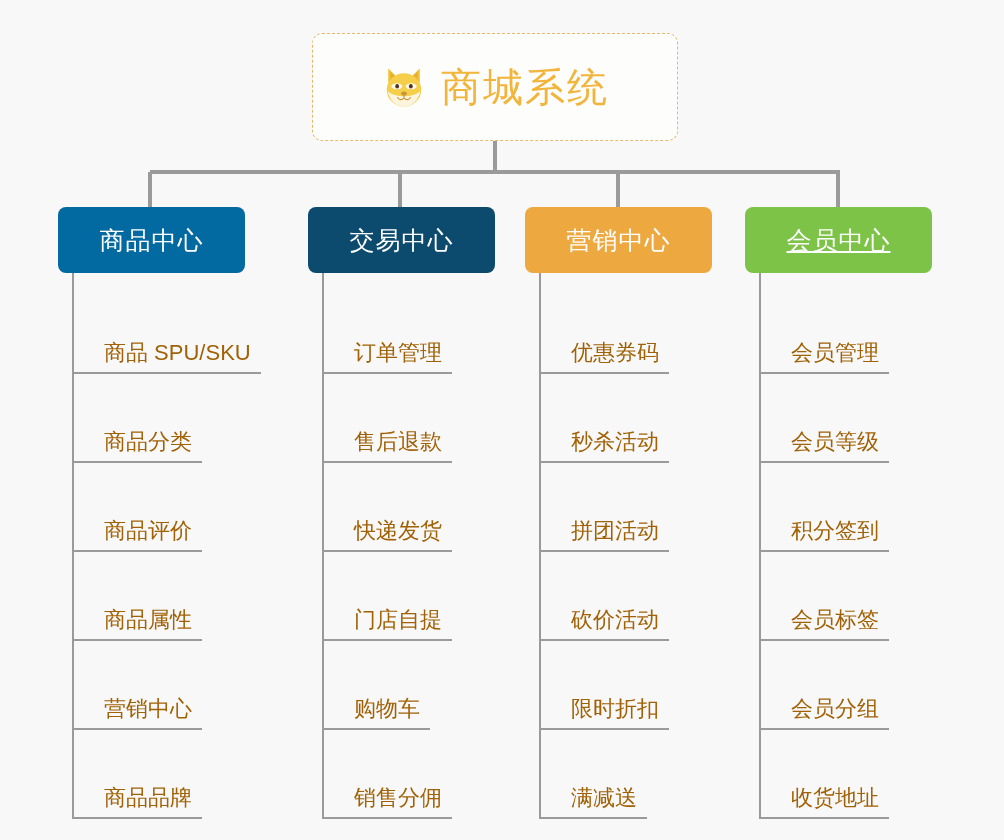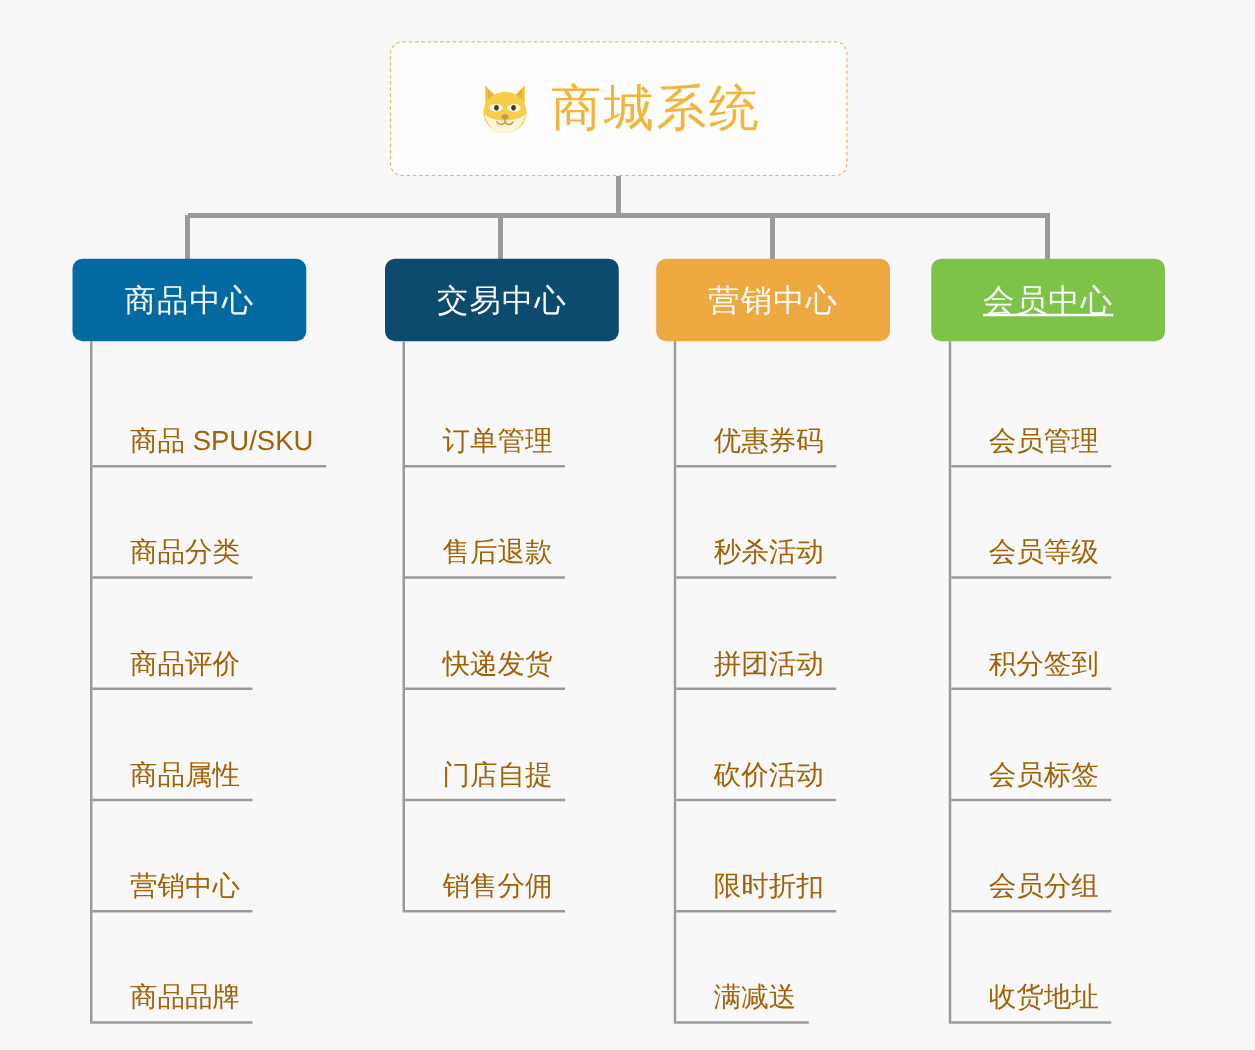--- a/index.html
+++ b/index.html
@@ -190,20 +190,23 @@
         <div class="leaf-item">
             <span class="leaf-label">售后退款</span>
           </div>
         <div class="leaf-item">
             <span class="leaf-label">快递发货</span>
           </div>
         <div class="leaf-item">
             <span class="leaf-label">门店自提</span>
           </div>
         <div class="leaf-item">
+            <span class="leaf-label">购物车</span>
+          </div>
+        <div class="leaf-item">
             <span class="leaf-label">销售分佣</span>
           </div>
       </div>
     </div>
 
     <div class="column col-2">
       <div class="category-box cat-2">营销中心</div>
       <div class="leaf-list">
         <div class="leaf-item">
             <span class="leaf-label">优惠券码</span>

